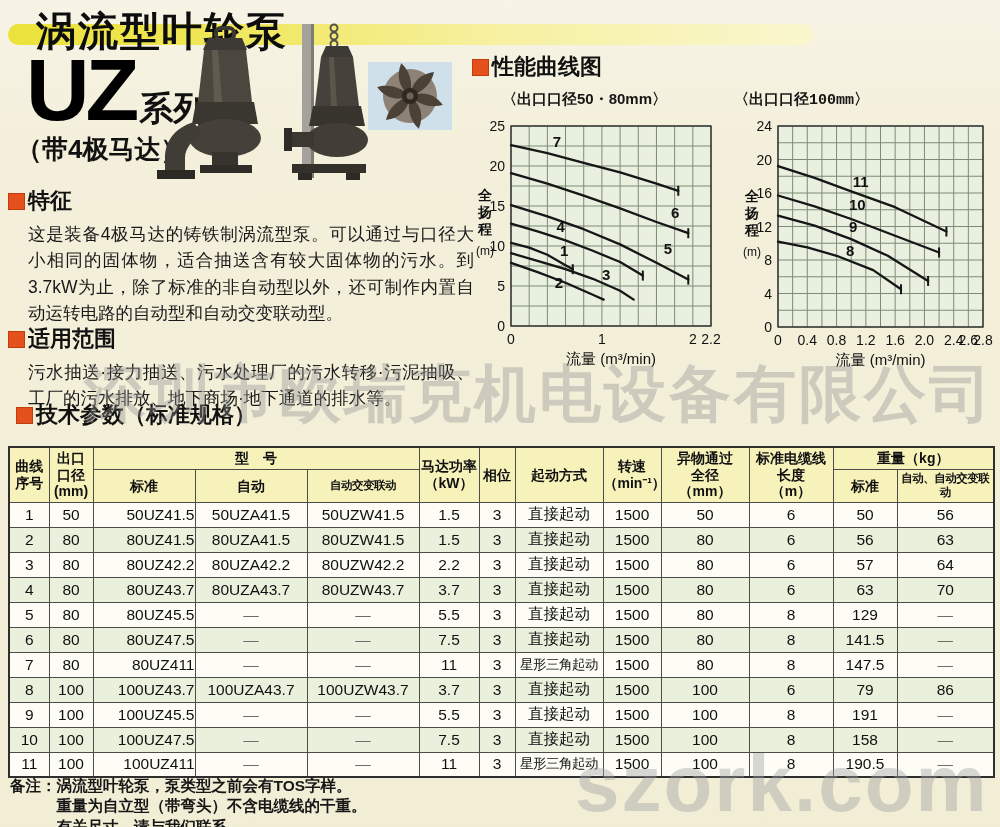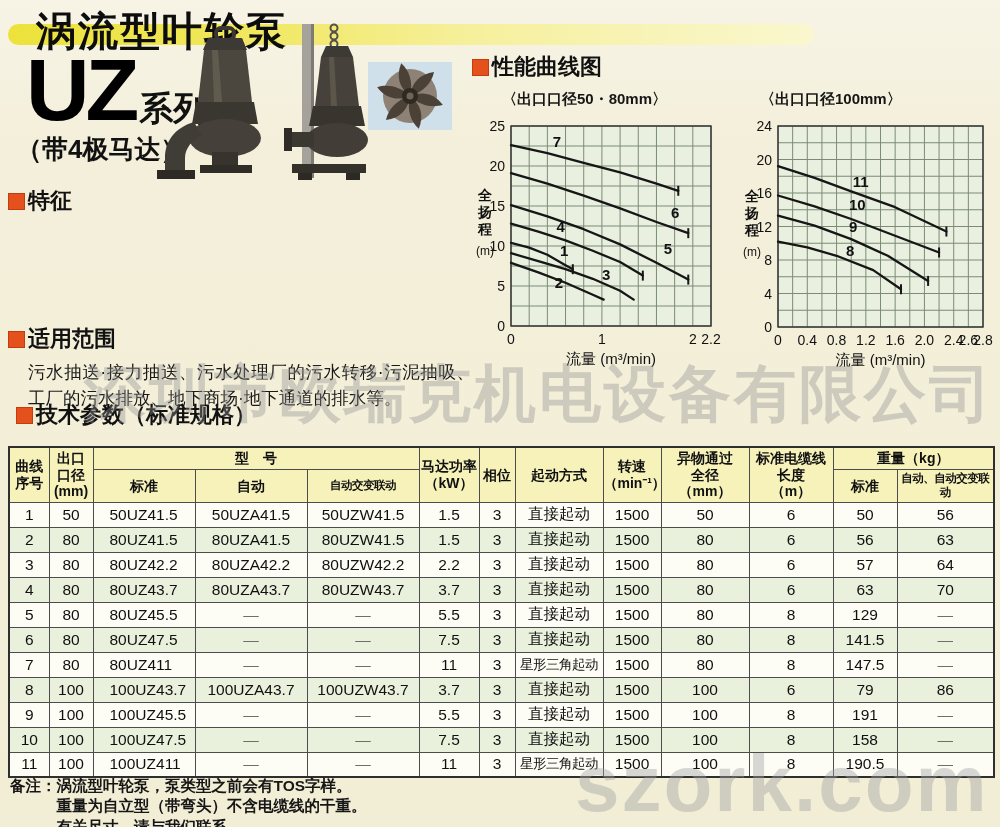--- a/index.html
+++ b/index.html
@@ -27,39 +27,39 @@
   .sq { width:17px; height:17px; background:#e5511d; border:1px solid #c23c10; display:inline-block; }
   .sec-title { font-size:22px; font-weight:bold; margin-left:3px; }
   .features { position:absolute; left:8px; top:186px; width:466px; }
   .scope    { position:absolute; left:8px; top:324px; width:466px; }
   .sec-body { margin-left:20px; margin-top:5px; font-size:17.5px; line-height:1.5;
               color:#191919; text-align:justify; }
 
   .curves-head { position:absolute; left:472px; top:52px; }
   .chart-sub { position:absolute; font-size:15px; font-weight:bold; color:#151515; }
   .chart-sub-1 { left:502px; top:90px; }
-  .chart-sub-2 { left:760px; top:90px; }
+  .chart-sub-2 { left:734px; top:90px;font-family:Liberation Mono, monospace; }
   .chart-box { position:absolute; }
   .chart-box-1 { left:473px; top:116px; }
   .chart-box-2 { left:740px; top:116px; }
   svg text { font-family:"Liberation Sans", sans-serif; }
 
   .specs-head { position:absolute; left:16px; top:400px; }
 
   
   table.specs { position:absolute; left:8px; top:446px; width:985px; border-collapse:collapse;
                 table-layout:fixed; border:2px solid #2f2f2f; }
   .specs th, .specs td { border:1px solid #4c4c4c; text-align:center; overflow:hidden; }
   .specs thead th { background:#f6f2ba; font-size:14px; font-weight:bold;
                     white-space:pre-line; line-height:1.18; padding:2px 0; color:#101010; }
   .specs thead th.sub { height:26px; }
   .specs thead th.sub-long { font-size:11.5px; letter-spacing:-0.5px; }
   .specs tbody td { font-size:15.5px; height:25px; color:#101010; background:#fdfdf6; }
   .specs tbody tr:nth-child(even) td { background:#e9f1dd; }
-  .specs td.model-std { text-align:left; padding-left:16px; }
+  .specs td.model-std { text-align:right; padding-left:16px; }
   .specs td.dash { color:#6e6e6e; }
   .specs td.tight { font-size:13.5px; letter-spacing:-0.5px; }
 
   
   .notes { position:absolute; left:10px; top:776px; font-size:15.5px; font-weight:bold;
            color:#161616; line-height:1.32; display:flex; }
   .notes .lbl { white-space:nowrap; }
 
   
   .wm-company { position:absolute; left:52px; top:352px; font-size:62px; font-weight:bold;
@@ -133,20 +133,21 @@
         <circle r="3.5" fill="#6f6557"></circle>
       </g>
     </svg>
   </div>
 
   <div class="features">
     <div class="sec-head">
       <span class="sq"></span>
       <span class="sec-title">特征</span>
     </div>
+    <div class="sec-body">这是装备4极马达的铸铁制涡流型泵。可以通过与口径大小相同的固体物，适合抽送含有较大固体物的污水。到3.7kW为止，除了标准的非自动型以外，还可制作内置自动运转电路的自动型和自动交变联动型。</div>
   </div>
 
   <div class="scope">
     <div class="sec-head">
       <span class="sq"></span>
       <span class="sec-title">适用范围</span>
     </div>
     <div class="sec-body">污水抽送·接力抽送、污水处理厂的污水转移·污泥抽吸、工厂的污水排放、地下商场·地下通道的排水等。</div>
   </div>
 

